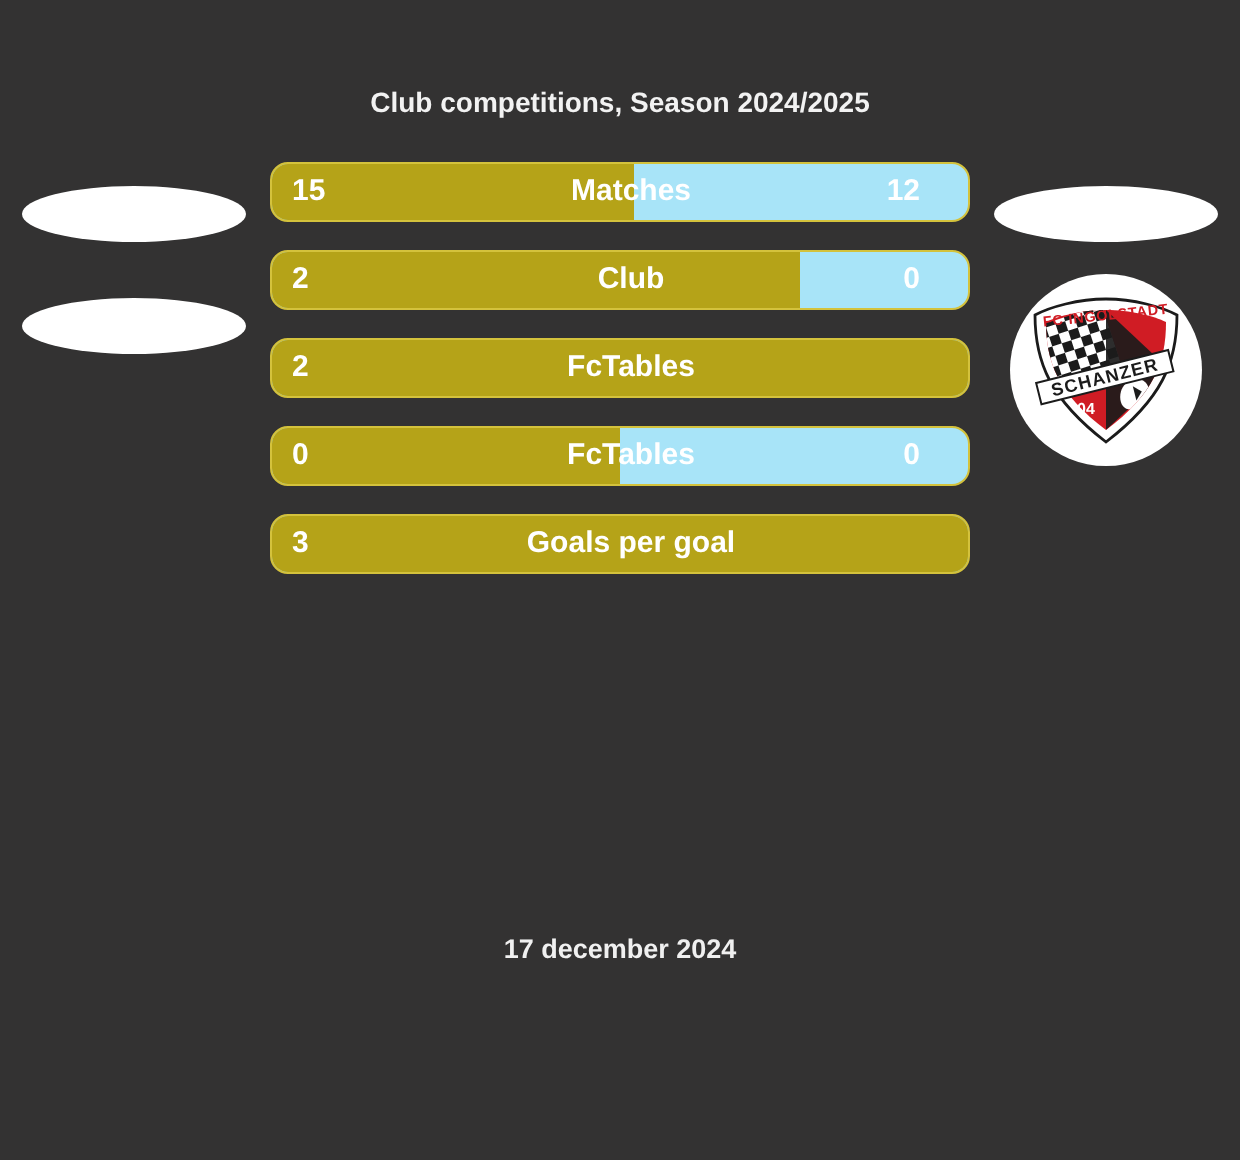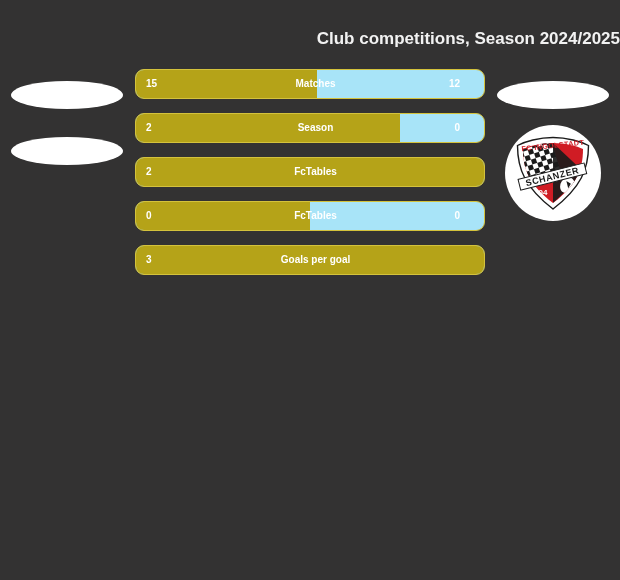--- a/index.html
+++ b/index.html
@@ -25,26 +25,25 @@
     color: #8fbf40;
     font-size: 27px;
     font-weight: bold;
     letter-spacing: -0.2px;
     line-height: 34px;
     margin: 0;
     font-family: "Liberation Sans", sans-serif;
   }
   .subtitle {
     color: #f2f2f2;
-    font-size: 17px;
-    font-weight: bold;
-    margin: 0;
+    font-size: 14px;
+    font-weight: bold;
+    margin: 12px;
     padding-top: 18px;
     line-height: 18px;
-    text-align: right;
   }
 
   
   .compare {
     position: relative;
     margin-top: 21px;
     height: 310px;
   }
 
   
@@ -103,21 +102,21 @@
     top: 0;
     bottom: 0;
     background: #b5a318;
   }
   .bar-left-val,
   .bar-right-val,
   .bar-label {
     position: absolute;
     top: 0;
     line-height: 28px;
-    font-size: 10px;
+    font-size: 15px;
     font-weight: bold;
     color: #ffffff;
     white-space: nowrap;
   }
   .bar-left-val  { left: 10px; }
   .bar-right-val { right: 24px; }
   .bar-label {
     left: 11px;
     right: 0;
     text-align: center;
@@ -177,21 +176,21 @@
     <div class="bar-row">
       <div class="bar-fill" style="width:52%"></div>
       <span class="bar-left-val">15</span>
       <span class="bar-label">Matches</span>
       <span class="bar-right-val">12</span>
     </div>
 
     <div class="bar-row">
       <div class="bar-fill" style="width:76%"></div>
       <span class="bar-left-val">2</span>
-      <span class="bar-label">Season</span>
+      <span class="bar-label">Club</span>
       <span class="bar-right-val">0</span>
     </div>
 
     <div class="bar-row">
       <div class="bar-fill" style="width:100%"></div>
       <span class="bar-left-val">2</span>
       <span class="bar-label">FcTables</span>
       <span class="bar-right-val"></span>
     </div>
 
@@ -251,13 +250,14 @@
           <text x="50" y="56.6" text-anchor="middle" fill="#1b1b1b" font-family="Liberation Sans, sans-serif" font-size="9" font-weight="bold" letter-spacing="0.6">SCHANZER</text>
         </g>
         <text x="40" y="72" text-anchor="middle" fill="#ffffff" font-family="Liberation Sans, sans-serif" font-size="8" font-weight="bold">04</text>
       </svg>
     </div>
   </div>
 
 </div>
 
 <div class="footer">
+  <div class="date">17 december 2024</div>
 </div>
 
 </body></html>

